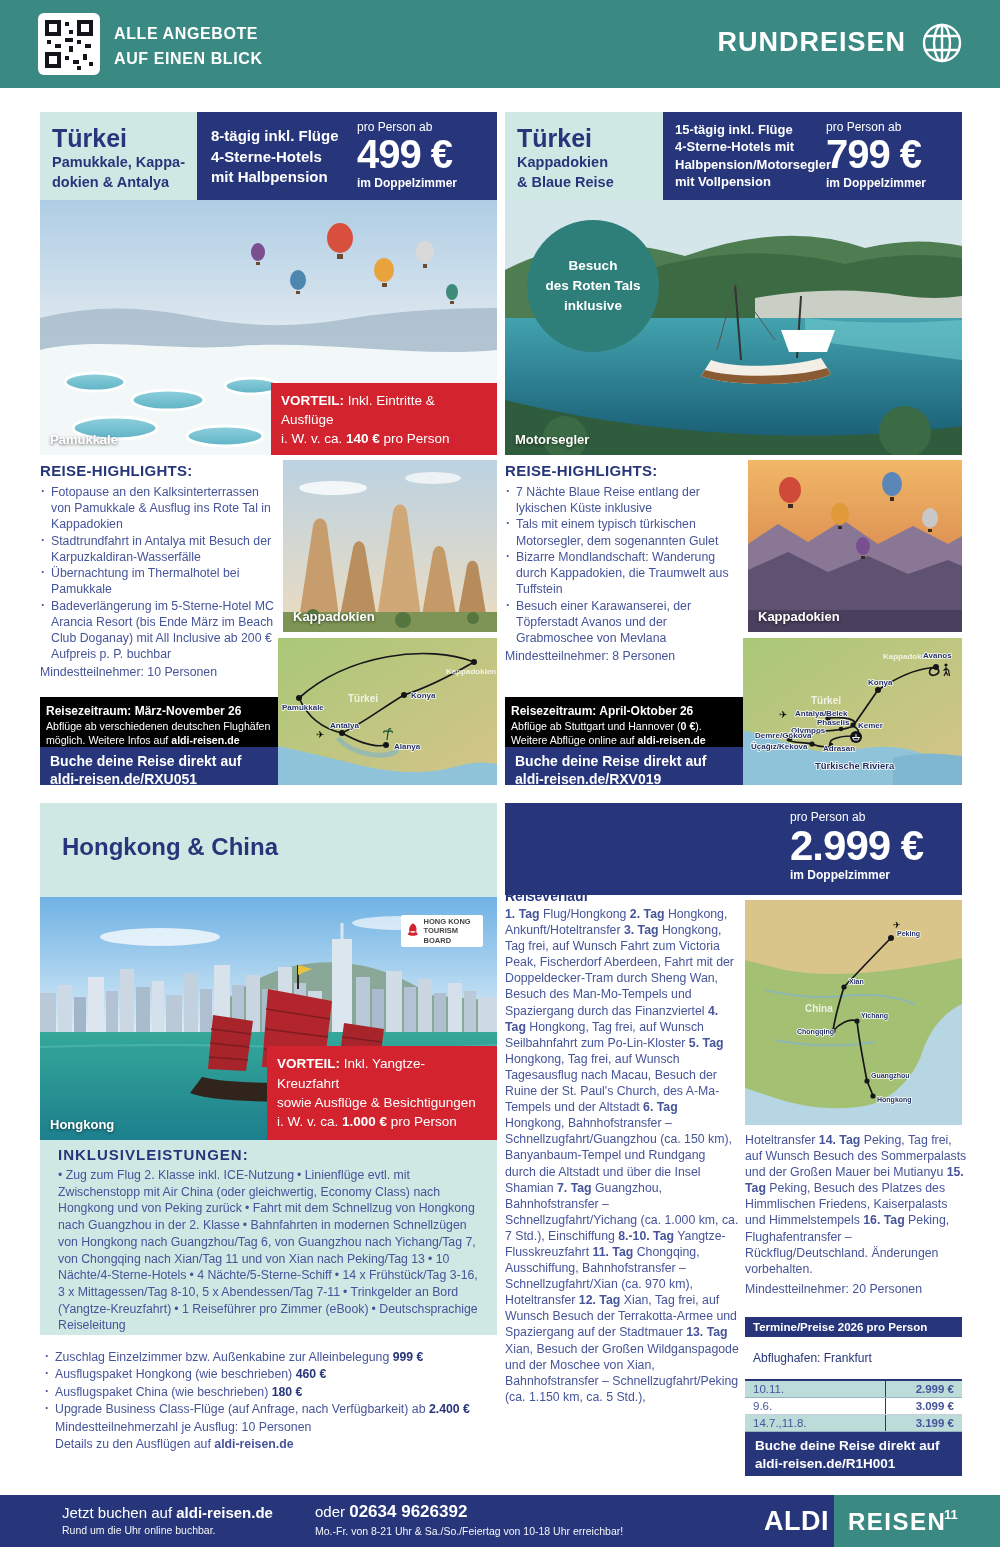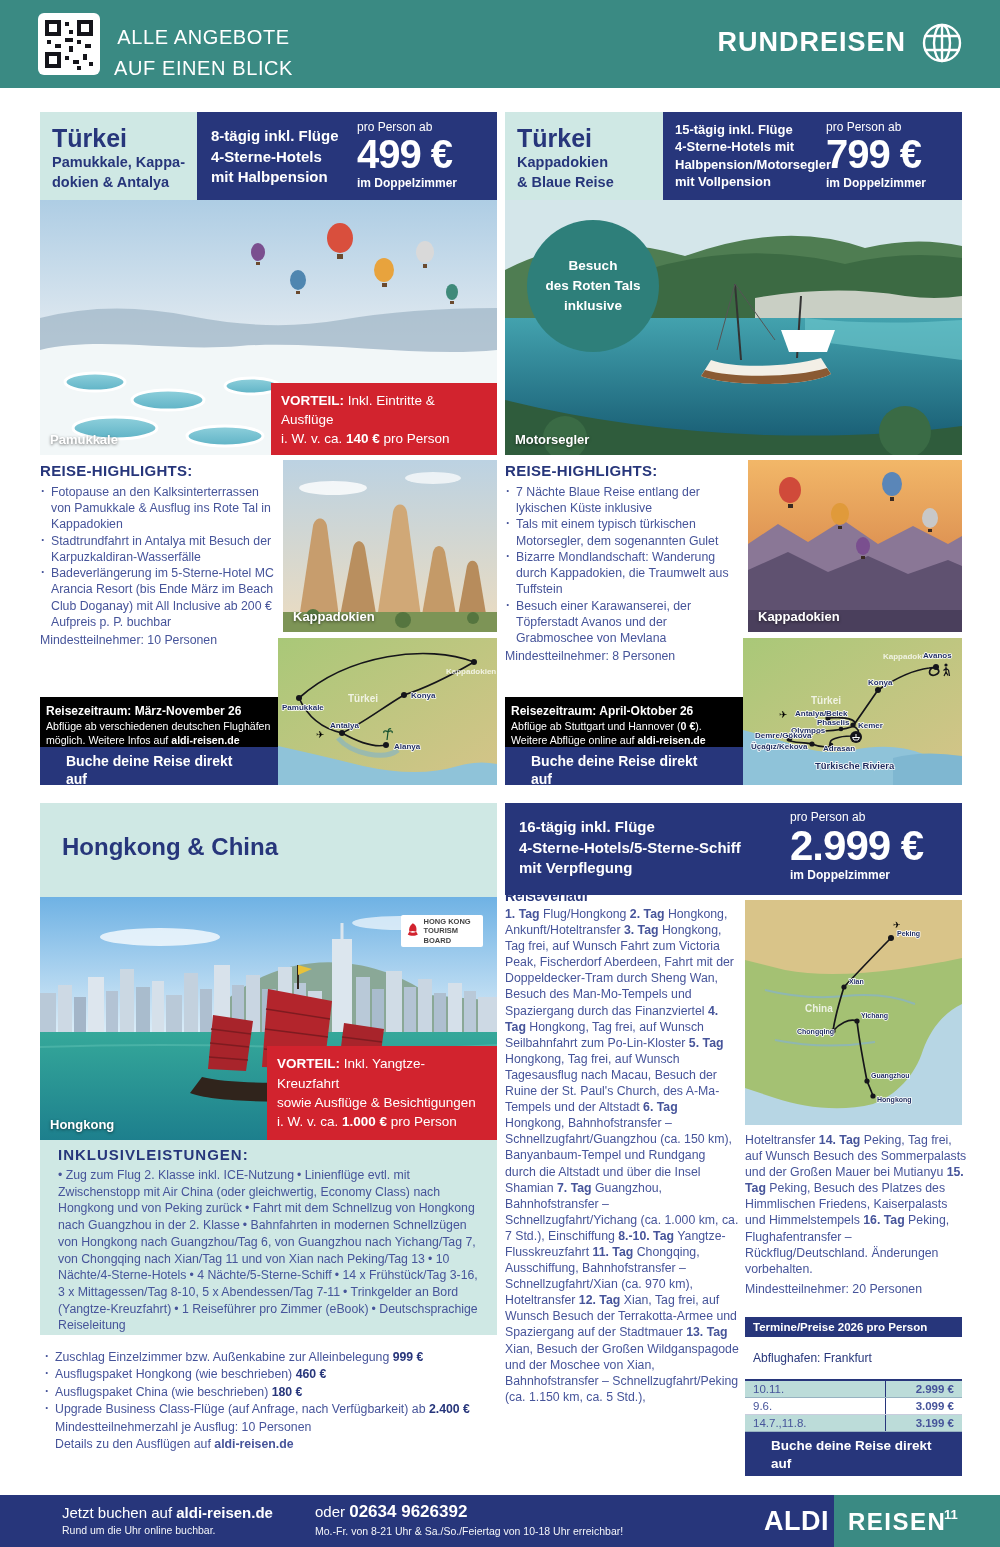--- a/index.html
+++ b/index.html
@@ -2,21 +2,21 @@
 <html><head>
 <meta charset="utf-8">
 <style>
   html,body{margin:0;padding:0;background:#fff;}
   .page{position:relative;width:1000px;height:1547px;background:#fff;overflow:hidden;
         font-family:"Liberation Sans",sans-serif;color:#46549a;}
   .abs{position:absolute;}
   .b{font-weight:700;}
   
   .topbar{left:0;top:0;width:1000px;height:88px;background:#3a8a83;}
-  .qrcap{left:114px;top:22px;color:#fff;font-weight:400;font-size:20px;line-height:1.55;letter-spacing:.6px;text-align:center;}
+  .qrcap{left:114px;top:22px;color:#fff;font-weight:700;font-size:16px;line-height:1.55;letter-spacing:.6px;}
   .rundreisen{right:94px;top:27px;color:#fff;font-weight:700;font-size:27px;letter-spacing:1px;}
   
   .titlebox{background:#cfe8e4;box-sizing:border-box;padding:12px 12px;}
   .titlebox h2{margin:0;font-size:25px;color:#27367b;}
   .subt{font-size:14.5px;font-weight:700;color:#27367b;line-height:1.35;}
   .detailbox{background:#27367b;box-sizing:border-box;color:#fff;}
   .detl{font-weight:700;line-height:1.38;}
   .pricebox{position:absolute;color:#fff;text-align:left;}
   .pp{font-size:12px;}
   .pv{font-size:40px;font-weight:700;line-height:1.04;letter-spacing:-1px;}
@@ -34,21 +34,21 @@
   .hl-title{font-size:15px;font-weight:700;color:#27367b;letter-spacing:.3px;}
   .body-txt{font-size:12.3px;line-height:1.32;color:#46549a;}
   ul.dots{list-style:none;margin:5px 0 0;padding:0;}
   ul.dots li{position:relative;padding-left:11px;margin:0;}
   ul.dots li::before{content:"·";position:absolute;left:1px;top:-1px;font-weight:900;}
   .note{padding-left:11px;}
   .periodbox{position:absolute;background:#000000;color:#fff;font-size:10.6px;line-height:1.34;
              padding:6px 6px;box-sizing:border-box;}
   .periodbox .t{font-size:12px;font-weight:700;}
   .bookbox{position:absolute;background:#27367b;color:#fff;font-weight:700;font-size:14px;
-           line-height:1.3;padding:5px 26px;box-sizing:border-box;}
+           line-height:1.3;padding:5px 10px;box-sizing:border-box;}
   
   .mintband{background:#cfe8e4;}
   .secttitle{font-size:24px;font-weight:700;color:#27367b;}
   .inkitem{margin-right:3px;}
   .inkitem::before{content:"• ";}
   .day{font-weight:700;}
   
   .ptable{position:absolute;width:217px;font-size:11.5px;}
   .pt-head{background:#27367b;color:#fff;font-weight:700;padding:4px 8px;}
   .pt-air{color:#27367b;padding:14px 8px;border-bottom:2px solid #27367b;background:#fff;font-size:12px;}
@@ -194,20 +194,21 @@
       <span>i. W. v. ca. </span><span class="b">140 €</span><span> pro Person</span>
     </div>
   </div>
 
   <div class="abs" style="left:40px;top:462px;width:238px">
     <div class="hl-title">REISE-HIGHLIGHTS:</div>
     <ul class="dots body-txt">
 
     <li>Fotopause an den Kalksinterterrassen von Pamukkale &amp; Ausflug ins Rote Tal in Kappadokien</li>
         <li>Stadtrundfahrt in Antalya mit Besuch der Karpuzkaldiran-Wasserfälle</li>
+        <li>Übernachtung im Thermalhotel bei Pamukkale</li>
         <li>Badeverlängerung im 5-Sterne-Hotel MC Arancia Resort (bis Ende März im Beach Club Doganay) mit All Inclusive ab 200 € Aufpreis p. P. buchbar</li>
       </ul>
     <div class="body-txt" style="margin-top:2px">Mindestteilnehmer: 10 Personen</div>
   </div>
 
   <div class="photo" style="left:283px;top:460px;width:214px;height:172px">
     <svg width="214" height="172" viewBox="0 0 214 172">
       <defs>
           <linearGradient id="skyK1" x1="0" y1="0" x2="0" y2="1">
         <stop offset="0" stop-color="#bcd2e2"></stop>
@@ -436,25 +437,20 @@
   </div>
   <div class="bookbox" style="left:505px;top:747px;width:238px;height:38px">
     <div>Buche deine Reise direkt auf</div>
     <div>aldi-reisen.de/RXV019</div>
   </div>
 
   <div class="abs mintband" style="left:40px;top:803px;width:457px;height:532px"></div>
   <div class="abs secttitle" style="left:62px;top:833px">Hongkong &amp; China</div>
 
   <div class="abs detailbox" style="left:505px;top:803px;width:457px;height:92px">
-    <div class="detl abs" style="left:14px;top:14px;font-size:15px">
-      <div>16-tägig inkl. Flüge</div>
-      <div>4-Sterne-Hotels/5-Sterne-Schiff</div>
-      <div>mit Verpflegung</div>
-    </div>
     <div class="pricebox" style="right:14px;top:7px;width:158px">
       <div class="pp">pro Person ab</div>
       <div class="pv" style="font-size:42px">2.999 €</div>
       <div class="ps">im Doppelzimmer</div>
     </div>
   </div>
 
   <div class="photo" style="left:40px;top:897px;width:457px;height:243px">
     <svg width="457" height="243" viewBox="0 0 457 243">
       <defs>

